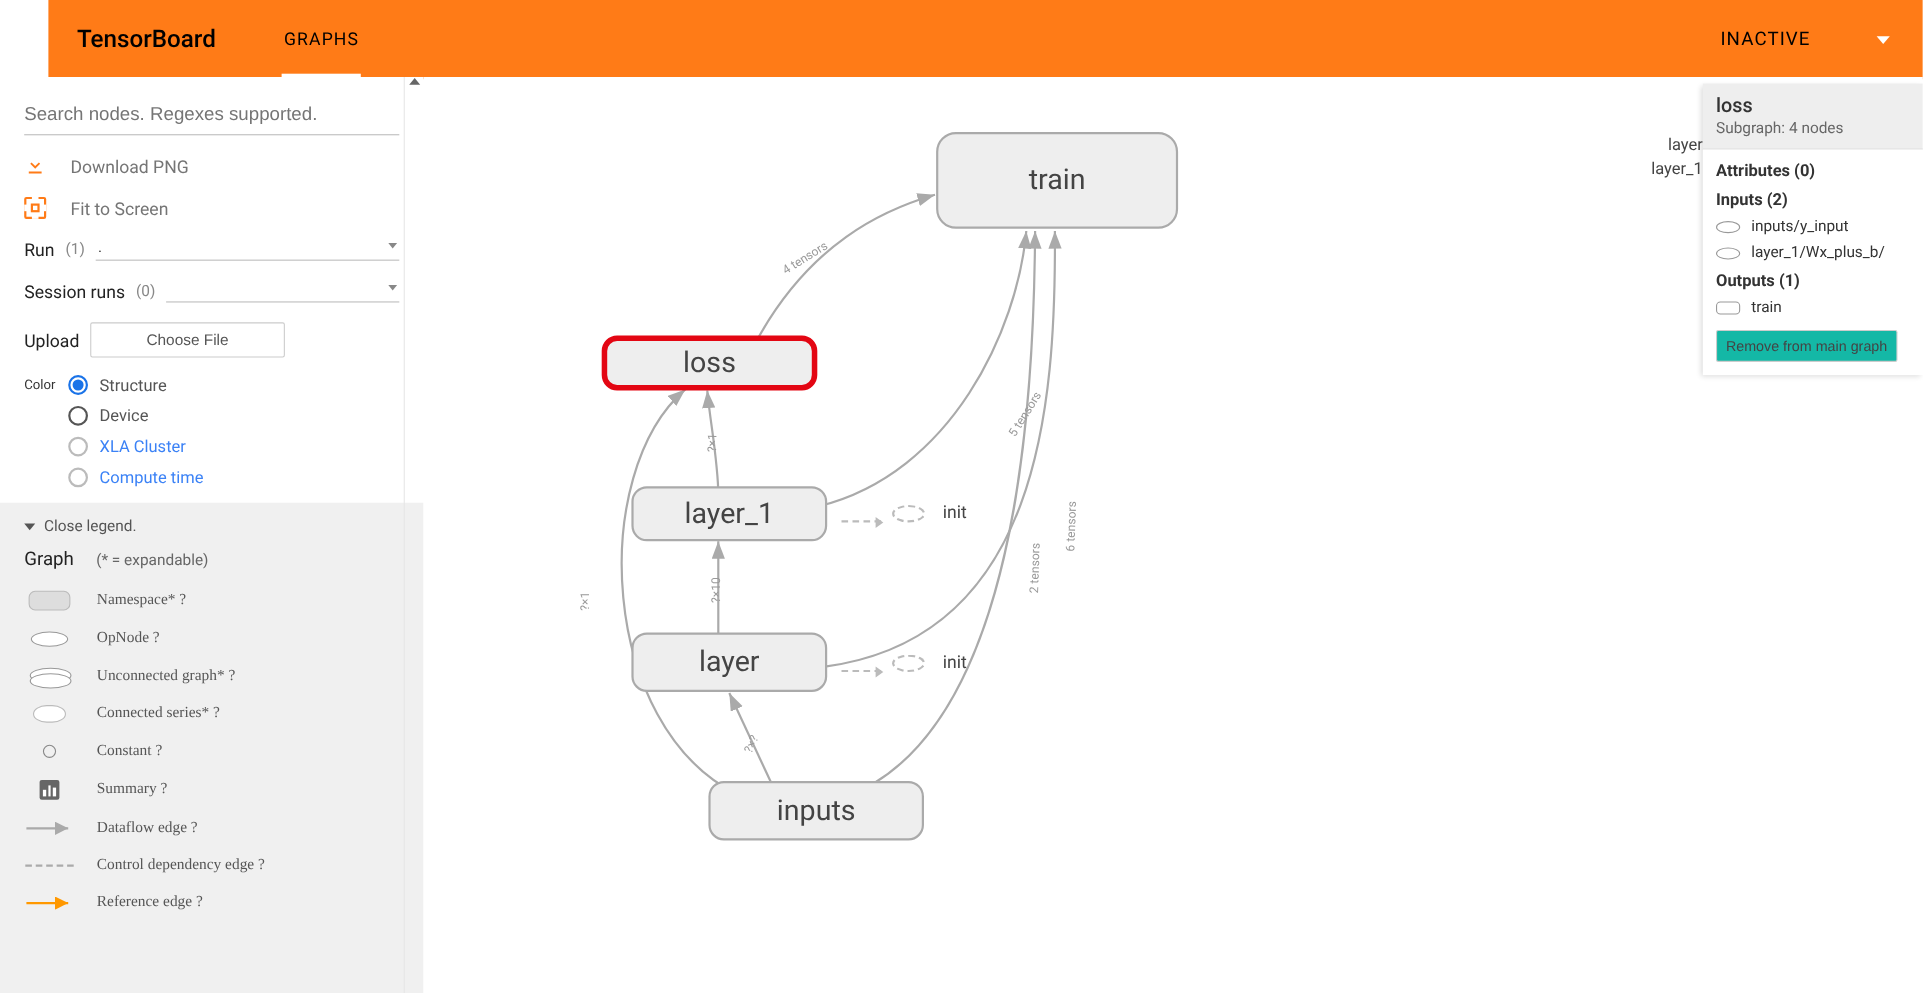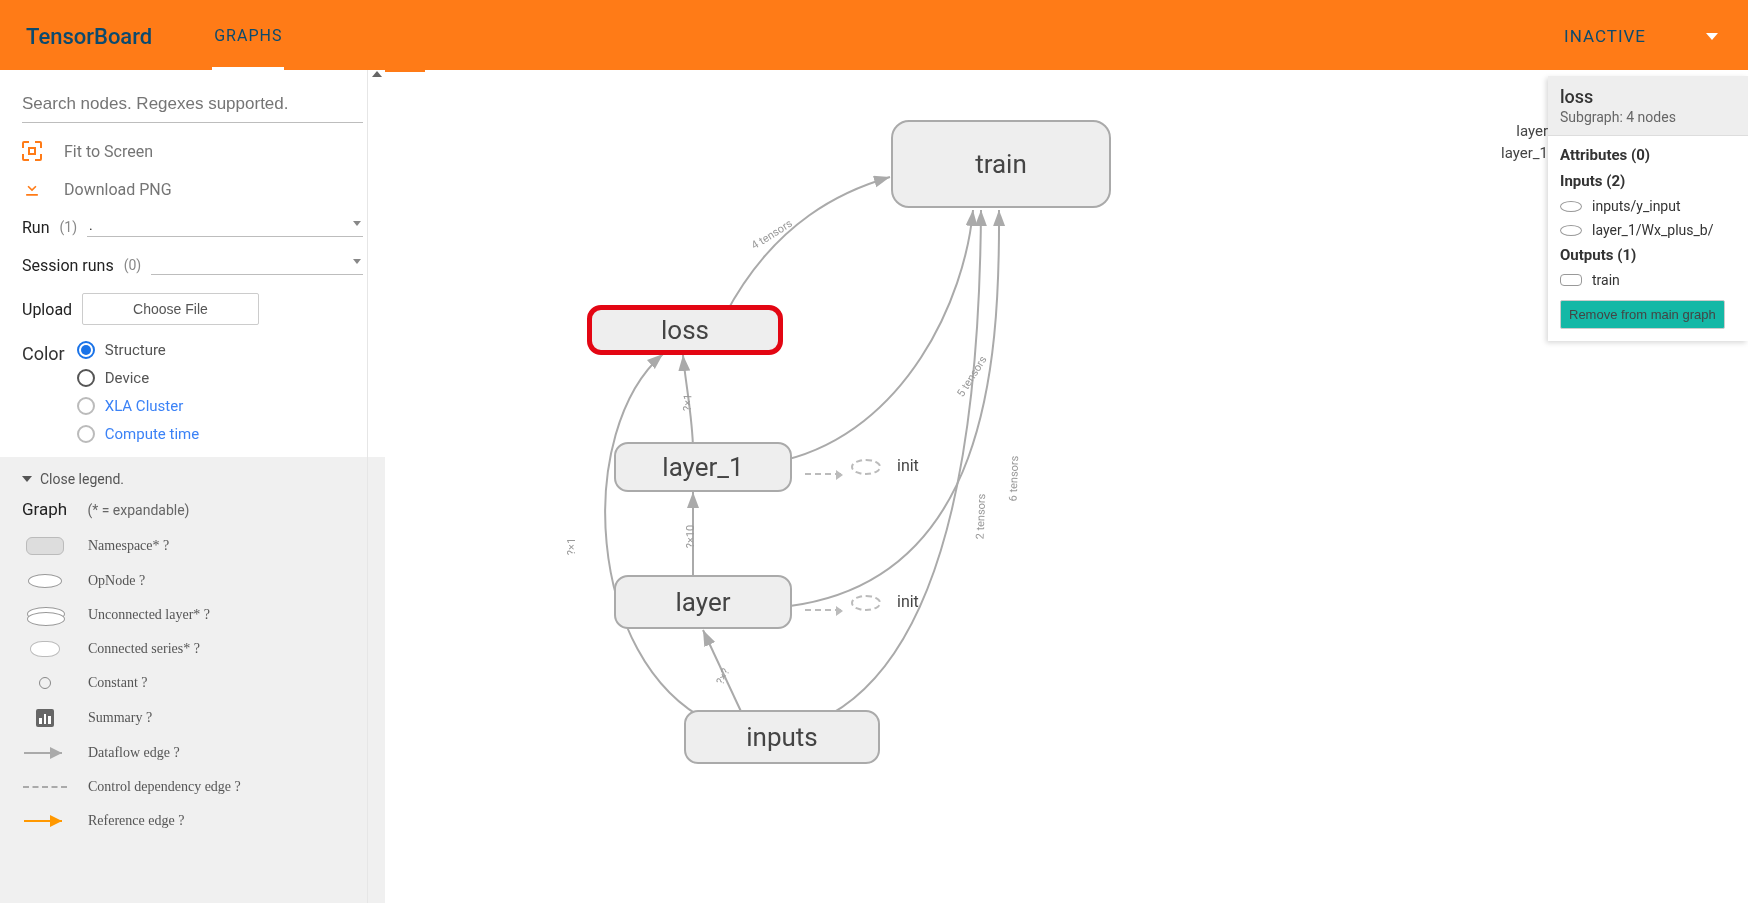--- a/index.html
+++ b/index.html
@@ -1,26 +1,26 @@
 <!DOCTYPE html>
 <html><head>
 <meta charset="utf-8">
 <style>
   * { box-sizing: border-box; }
   html, body { margin:0; padding:0; height:100%; font-family: Roboto, Arial, sans-serif; font-size:14px; color:#333; width:1748px;}
   body { background:#fff; overflow:hidden;}
   
-  .header { background:#ff7b17; height:72px; display:flex; align-items:center; color:#0c4a6e; justify-content:space-between; padding-left:26px; font-size:20px;}
+  .header { background:#ff7b17; height:72px; display:flex; align-items:center; color:#000000; justify-content:space-between; padding-left:26px; font-size:20px;margin-left:44px;}
   .header .left { display:flex; align-items:center; gap:60px; }
   .hdr-title { font-size:22px; font-weight:500; }
   .hdr-tab { font-size:16px; letter-spacing:1px; padding:24px 2px 22px; border-bottom:3px solid #fff; }
   .header .right { display:flex; align-items:center; gap:20px; padding-right:30px; font-size:17px; letter-spacing:1px;}
   .caret-down { margin-left:40px; display:inline-block; width:0;height:0;border-left:6px solid transparent;border-right:6px solid transparent;border-top:7px solid #fff;}
   
-  .main { position:absolute; top:70px; left:0; right:0; bottom:0; display:flex;gap:40px; }
+  .main { position:absolute; top:70px; left:0; right:0; bottom:0; display:flex; }
   .sidebar { width:385px; background:#fff; display:flex; flex-direction:column; position:relative;}
   .sidebar .scroll-indicator { position:absolute; right:0; top:0; bottom:0; width:18px; border-left:1px solid #e6e6e6;}
   .sidebar .scroll-indicator .up {position:absolute; top:1px; left:4px; width:0;height:0;border-left:5px solid transparent;border-right:5px solid transparent;border-bottom:6px solid #666;}
   .controls { padding:18px 22px 0 22px; }
   .search { width:100%; border:none; border-bottom:1px solid #bdbdbd; font-size:17px; padding:6px 0 8px 0; outline:none; color:#757575;}
   .ctrl-row { display:flex; align-items:center; gap:22px; margin-top:18px; color:#757575; font-size:16px;}
   .icon-box { width:20px; height:20px; display:flex; align-items:center; justify-content:center; color:#ff7b17;}
   .icon-fit { width:20px;height:20px;border:2px solid #ff7b17;border-radius:2px;position:relative;}
   .icon-fit::before,.icon-fit::after{content:'';position:absolute;background:#fff;}
   .icon-fit::before{left:-2px;right:-2px;top:5px;bottom:5px;}
@@ -31,21 +31,21 @@
   .form-row .label { color:#222; }
   .form-row .count { color:#888; font-size:14px;}
   .uline { flex:1; border-bottom:1px solid #bdbdbd; height:20px; position:relative;}
   .uline .sel { position:absolute; left:2px; top:0; font-size:14px;}
   .uline .dd { position:absolute; right:2px; top:4px; width:0;height:0;border-left:4px solid transparent;border-right:4px solid transparent;border-top:5px solid #888;}
   .choose-btn { border:1px solid #ccc; background:#fff; color:#555; font-size:14px; padding:7px 50px; border-radius:2px;}
   .toggle-row { display:flex; align-items:center; gap:14px; margin-top:18px; font-size:18px;}
   .toggle { width:40px; height:16px; background:#bdbdbd; border-radius:10px; position:relative;}
   .toggle::after { content:''; position:absolute; left:-1px; top:-3px; width:22px;height:22px;background:#fafafa;border-radius:50%;box-shadow:0 1px 3px rgba(0,0,0,.3);}
   .color-section { margin-top:16px; display:flex; gap:12px;}
-  .color-section .lbl { font-size:18px; padding-top:2px;}
+  .color-section .lbl { font-size:12px; padding-top:2px;}
   .radio-col { display:flex; flex-direction:column; gap:10px;}
   .radio-row { display:flex; align-items:center; gap:10px; color:#555; font-size:15px;}
   .radio { width:18px;height:18px;border:2px solid #555;border-radius:50%;display:flex;align-items:center;justify-content:center;}
   .radio.checked { border-color:#1a73e8;}
   .radio.checked::after{content:'';width:10px;height:10px;background:#1a73e8;border-radius:50%;}
   .radio.disabled { border-color:#bbb;}
   .radio-row.disabled { color:#3b82f6;}
   
   .legend { background:#f0f0f0; flex:1; padding:14px 22px 8px 22px; margin-top:14px; overflow:hidden;}
   .legend-close { display:flex; align-items:center; gap:8px; color:#555; font-size:14px;}
@@ -107,34 +107,34 @@
 </div>
 
 <div class="main">
   <div class="sidebar">
     <div class="scroll-indicator">
         <span class="up"></span>
       </div>
     <div class="controls">
       <input class="search" placeholder="Search nodes. Regexes supported." style="">
       <div class="ctrl-row">
-        <div class="icon-box">
-            <div class="icon-fit">
-              <span></span>
-            </div>
-          </div>
-        <span>Fit to Screen</span>
-      </div>
-      <div class="ctrl-row">
         <div class="icon-box icon-download">
           <svg viewBox="0 0 24 24">
               <path d="M5 20h14v-2H5v2zM12 2L12 12 8 8l-1.4 1.4L12 14.8l5.4-5.4L16 8l-4 4V2h0z"></path>
             </svg>
         </div>
         <span>Download PNG</span>
+      </div>
+      <div class="ctrl-row">
+        <div class="icon-box">
+            <div class="icon-fit">
+              <span></span>
+            </div>
+          </div>
+        <span>Fit to Screen</span>
       </div>
       <div class="form-row">
         <span class="label">Run</span>
         <span class="count">(1)</span>
         <div class="uline">
             <span class="sel">.</span>
             <span class="dd"></span>
           </div>
       </div>
       <div class="form-row">
@@ -185,21 +185,21 @@
       <div class="legend-row">
           <div class="sym">
             <div class="sym-op"></div>
           </div>
           <span class="txt">OpNode ?</span>
         </div>
       <div class="legend-row">
           <div class="sym">
             <div class="sym-us"></div>
           </div>
-          <span class="txt">Unconnected layer* ?</span>
+          <span class="txt">Unconnected graph* ?</span>
         </div>
       <div class="legend-row">
           <div class="sym">
             <div class="sym-cs"></div>
           </div>
           <span class="txt">Connected series* ?</span>
         </div>
       <div class="legend-row">
           <div class="sym">
             <div class="sym-const"></div>

